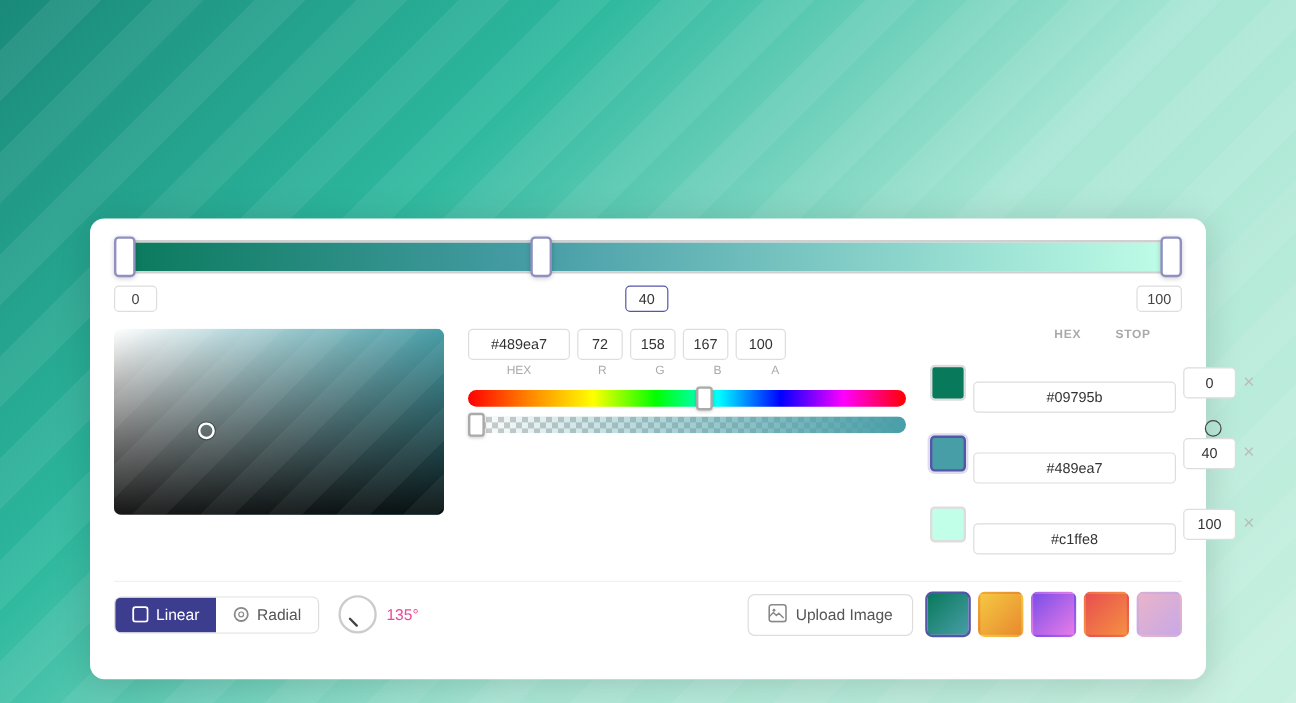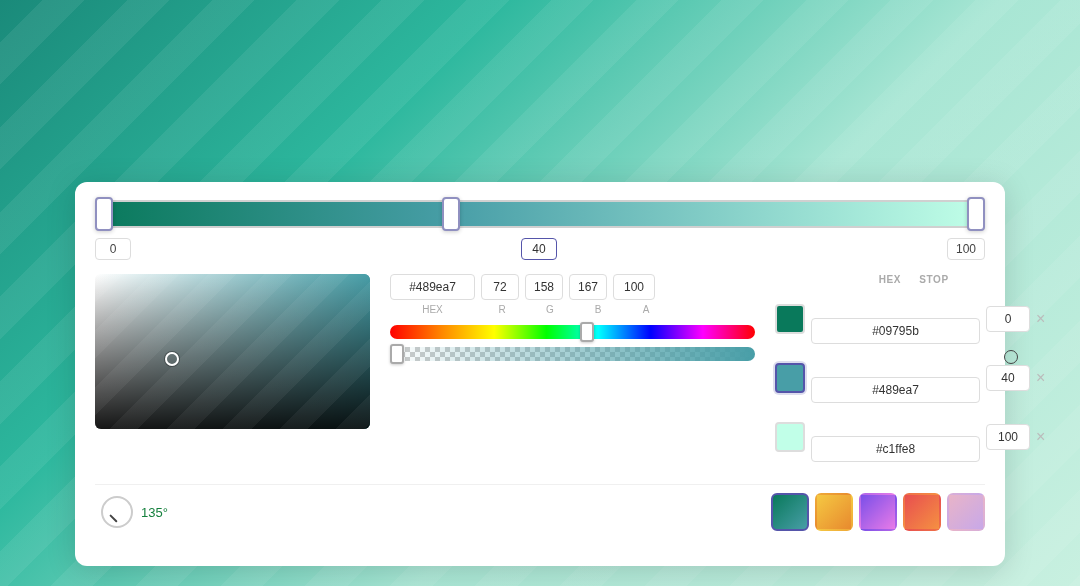--- a/index.html
+++ b/index.html
@@ -267,21 +267,21 @@
 
     .stops-col-label {
       font-size: 10px;
       font-weight: 600;
       color: #aaa;
       letter-spacing: 0.06em;
       text-transform: uppercase;
     }
 
     .stops-col-label.hex { flex: 1; text-align: right; margin-right: 8px; }
-    .stops-col-label.stop { width: 50px; text-align: center; }
+    .stops-col-label.stop { width: 50px; text-align: right; }
     .stops-col-label.del { width: 24px; }
 
     .stop-row {
       display: flex;
       align-items: center;
       gap: 6px;
       margin-bottom: 8px;
     }
 
     .stop-color-swatch {
@@ -400,21 +400,21 @@
       background: #444;
       top: 50%;
       left: 50%;
       transform-origin: bottom center;
       transform: translateX(-50%) rotate(135deg) translateY(100%);
       border-radius: 1px;
     }
 
     .angle-value {
       font-size: 13px;
-      color: #15803d;
+      color: #ec4899;
     }
 
     .spacer { flex: 1; }
 
     .upload-btn {
       display: flex;
       align-items: center;
       gap: 7px;
       padding: 7px 16px;
       border: 1px solid #ddd;
@@ -527,28 +527,57 @@
         <input class="stop-hex-input" type="text" value="#c1ffe8" style="">
         <input class="stop-value-input" type="text" value="100" style="">
         <button class="stop-delete">×</button>
       </div>
     </div>
 
   </div>
 
   <div class="bottom-toolbar">
 
+    <div class="gradient-type-group">
+      <button class="type-btn active">
+        <span class="btn-icon">
+          <svg width="14" height="14" viewBox="0 0 14 14">
+            <rect x="1" y="1" width="12" height="12" rx="2" fill="none" stroke="white" stroke-width="1.5"></rect>
+          </svg>
+        </span>
+        <span>Linear</span>
+      </button>
+      <button class="type-btn">
+        <span class="btn-icon">
+          <svg width="14" height="14" viewBox="0 0 14 14">
+            <circle cx="7" cy="7" r="5.5" fill="none" stroke="#888" stroke-width="1.5"></circle>
+            <circle cx="7" cy="7" r="2" fill="none" stroke="#888" stroke-width="1"></circle>
+          </svg>
+        </span>
+        <span>Radial</span>
+      </button>
+    </div>
 
     <div class="angle-control">
       <div class="angle-circle"></div>
       <span class="angle-value">135°</span>
     </div>
 
     <div class="spacer"></div>
 
+    <button class="upload-btn">
+      <span>
+        <svg width="16" height="16" viewBox="0 0 16 16" fill="none">
+          <rect x="1" y="1" width="14" height="14" rx="2" stroke="#888" stroke-width="1.3"></rect>
+          <circle cx="5" cy="5.5" r="1.2" fill="#888"></circle>
+          <path d="M1 11l3.5-3.5 2.5 2.5 2-2 4 4" stroke="#888" stroke-width="1.2" stroke-linejoin="round"></path>
+        </svg>
+      </span>
+      <span>Upload Image</span>
+    </button>
 
     <div class="preset-swatches">
       <div class="preset-swatch active" style="background:linear-gradient(135deg, #09795b, #489ea7);"></div>
       <div class="preset-swatch" style="background:linear-gradient(135deg, #f5c842, #e88a2e);"></div>
       <div class="preset-swatch" style="background:linear-gradient(135deg, #7b4fe8, #e87be8);"></div>
       <div class="preset-swatch" style="background:linear-gradient(135deg, #e84f4f, #f59042);"></div>
       <div class="preset-swatch" style="background:linear-gradient(135deg, #e8b4c8, #c8a8e8);"></div>
     </div>
 
   </div>

